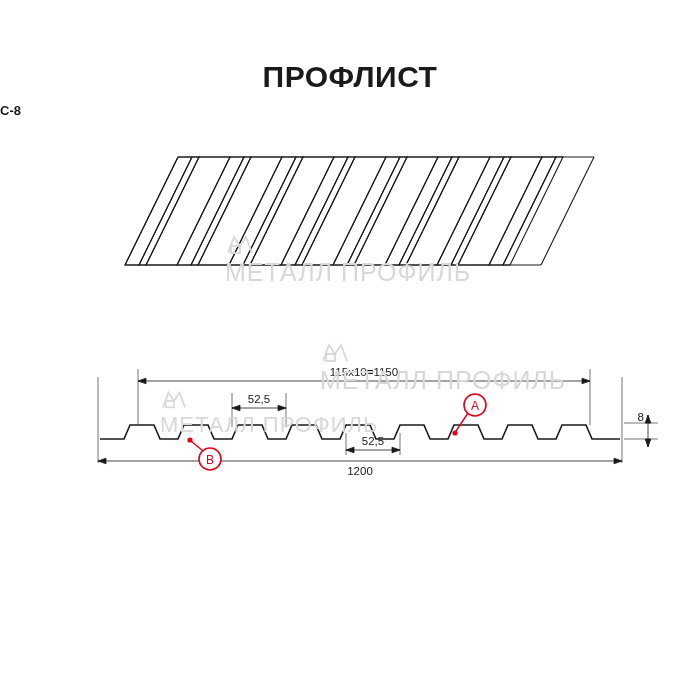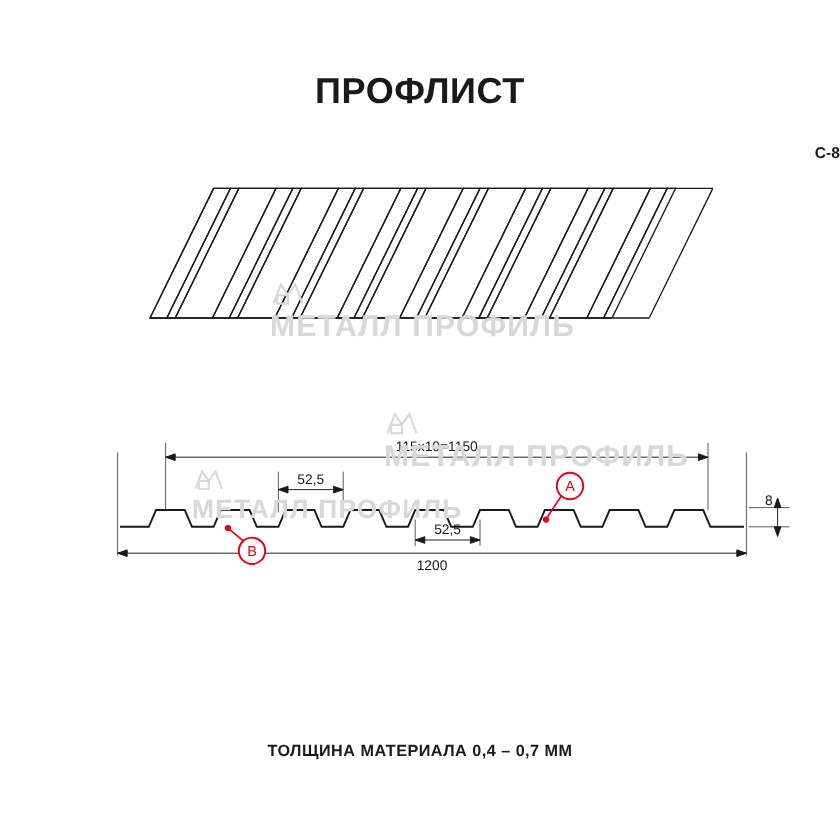--- a/index.html
+++ b/index.html
@@ -26,24 +26,24 @@
     left: 0;
     width: 700px;
     text-align: center;
     font-size: 30px;
     font-weight: bold;
     letter-spacing: 0.5px;
     color: #1a1a1a;
   }
   .subtitle {
     position: absolute;
-    top: 120px;
+    top: 103px;
     left: 0;
     width: 700px;
-    text-align: right;
+    text-align: left;
     font-size: 13px;
     font-weight: bold;
     color: #1a1a1a;
   }
   .iso-wrap {
     position: absolute;
     top: 145px;
     left: 70px;
     width: 560px;
     height: 150px;
@@ -64,21 +64,21 @@
     text-align: center;
     font-size: 13.5px;
     font-weight: bold;
     letter-spacing: 0.4px;
     color: #1a1a1a;
   }
   .wm {
     position: absolute;
     pointer-events: none;
     color: #d8d8d8;
-    font-weight: bold;
+    font-weight: normal;
     white-space: nowrap;
     font-size: 25px;
     letter-spacing: 1px;
   }
   .wm-1 { top: 232px; left: 225px; }
   .wm-2 { top: 340px; left: 320px; }
   .wm-3 { top: 388px; left: 160px; font-size: 22px; }
   .wm svg { vertical-align: middle; margin-right: 6px; }
   svg { display: block; overflow: visible; }
   text { font-family: "Liberation Sans", sans-serif; }
@@ -245,14 +245,13 @@
   </div>
   <div class="wm wm-3">
     <svg width="28" height="24" viewBox="0 0 30 26" aria-hidden="true">
       <g fill="none" stroke="#d8d8d8" stroke-width="1.8">
         <path d="M3 21 L9 5 L15 14 L21 5 L27 21"></path>
         <rect x="6" y="14" width="9" height="7"></rect>
       </g>
     </svg><span>МЕТАЛЛ ПРОФИЛЬ</span>
   </div>
 
-  <div class="footer-note">ТОЛЩИНА МАТЕРИАЛА 0,4 – 0,7 ММ</div>
 </div>
 
 </body></html>

